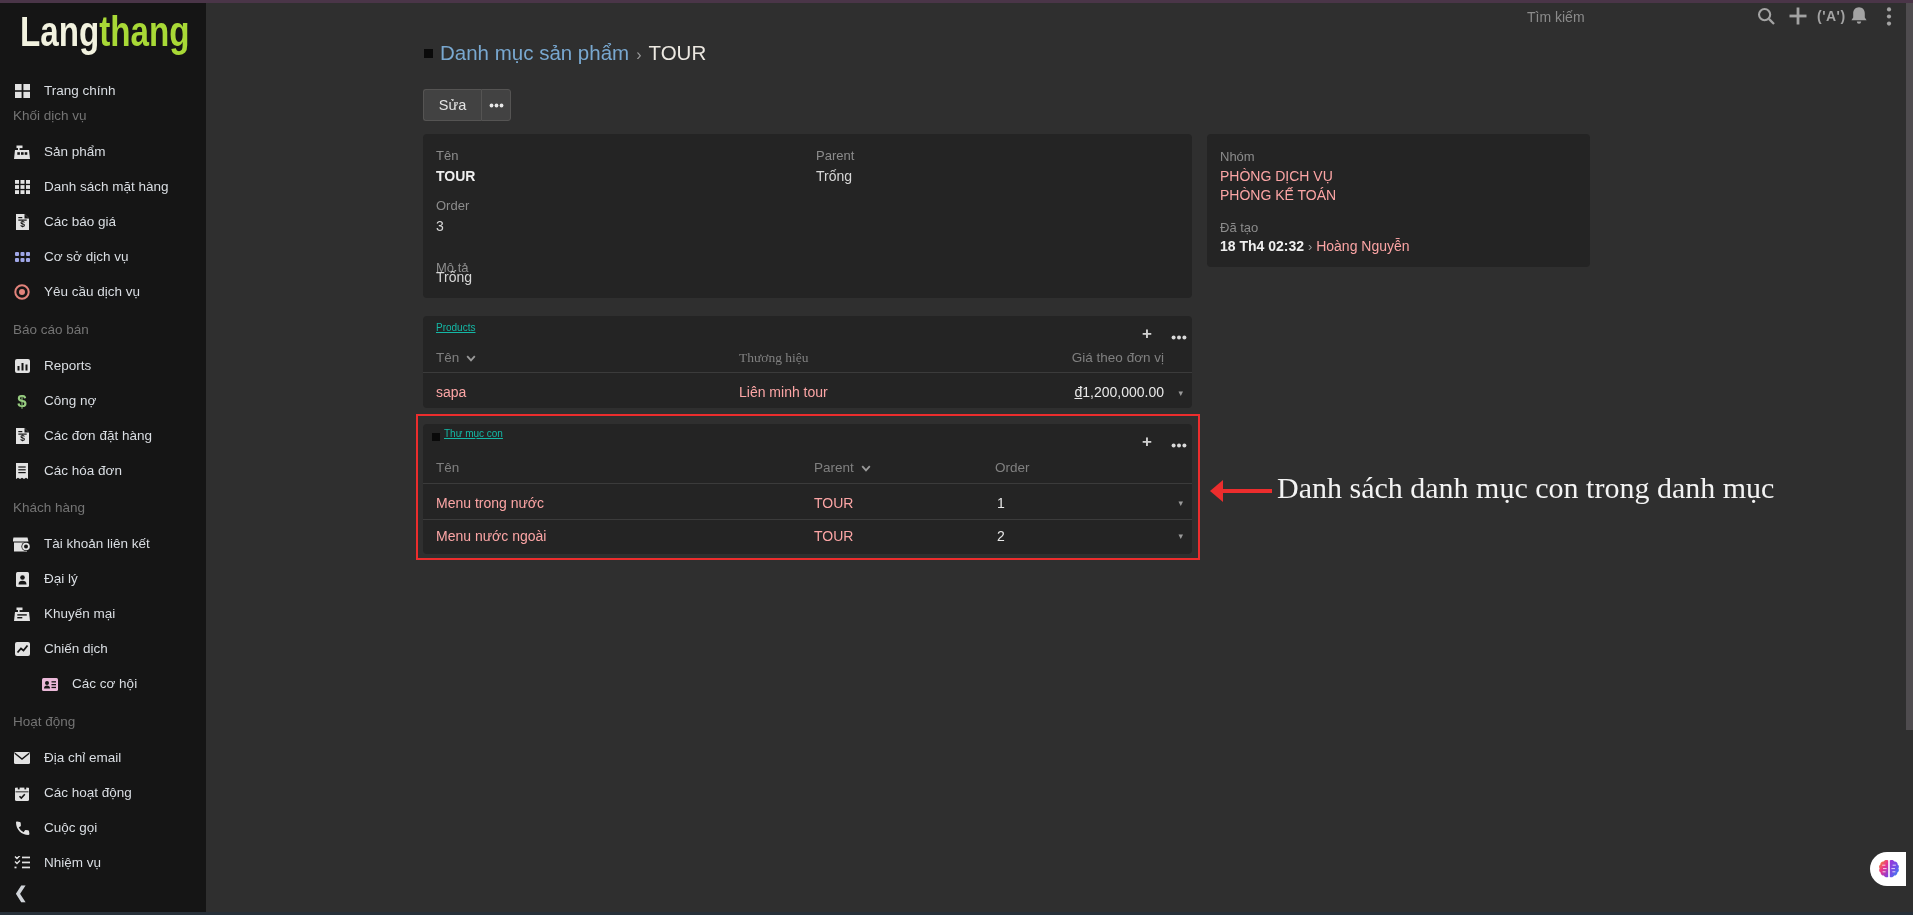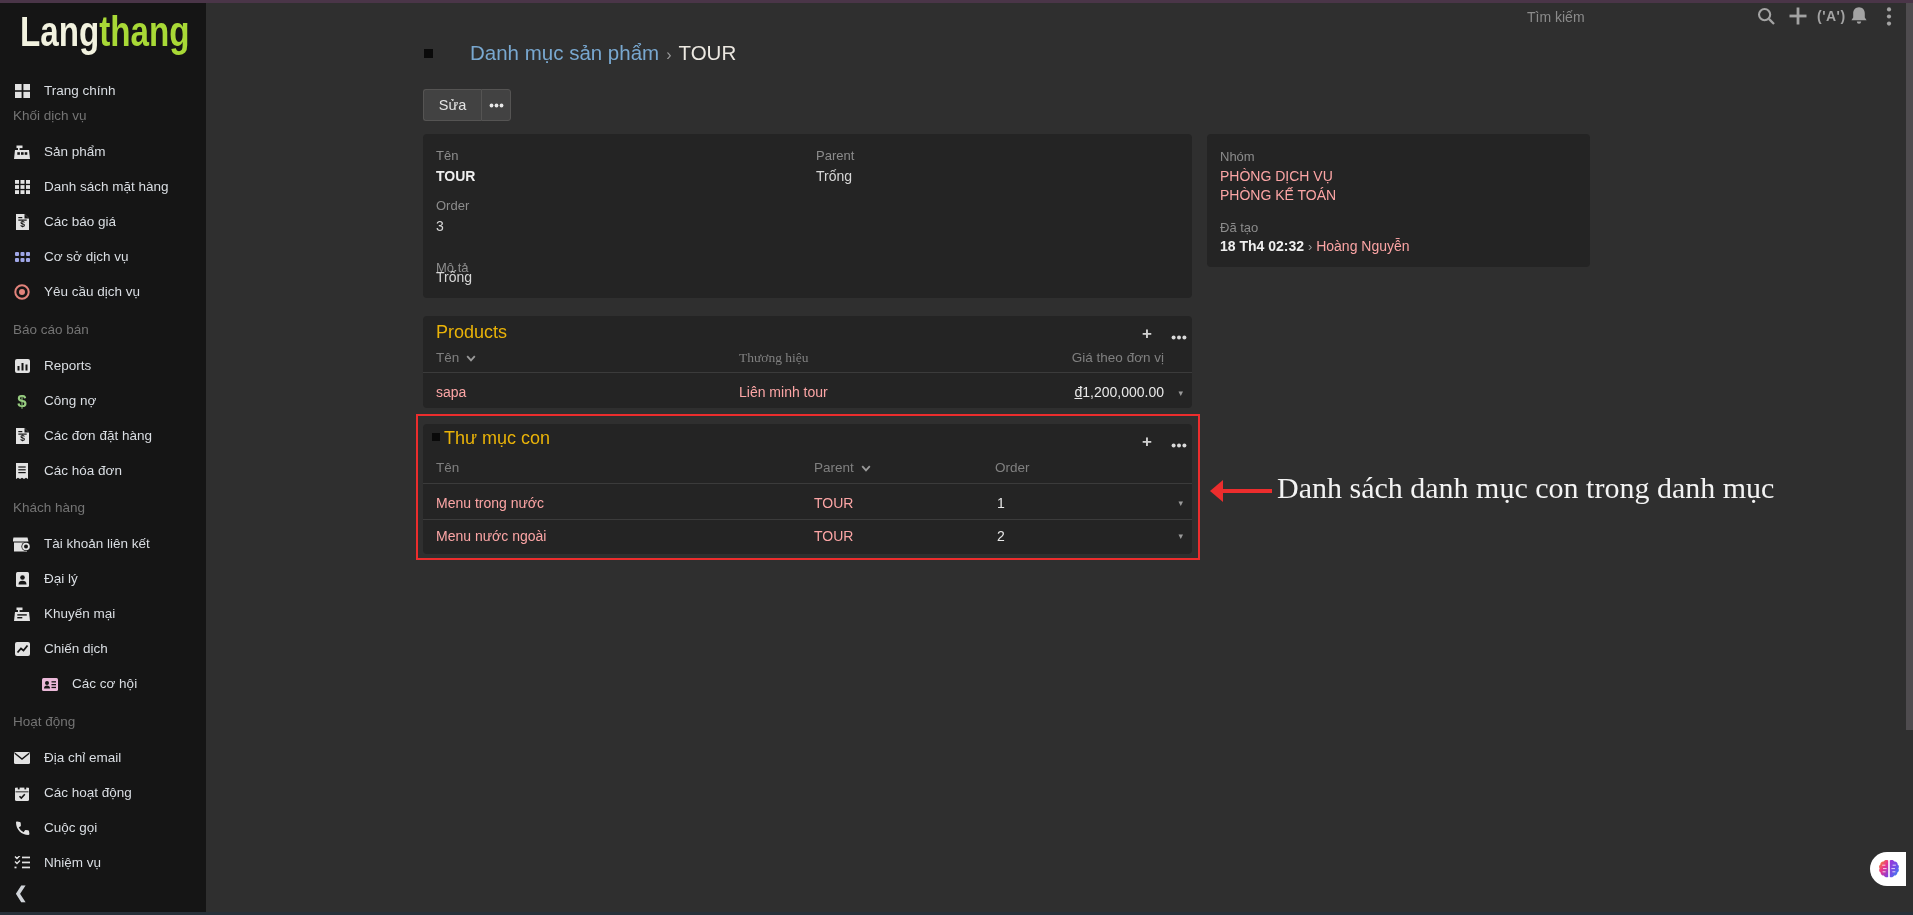--- a/index.html
+++ b/index.html
@@ -15,37 +15,37 @@
 .mi .tx { position:absolute; left:44px; top:1px; font-size:13.5px; color:#dadee3; white-space:nowrap; }
 .sec { position:absolute; left:13px; font-size:13.5px; color:#747474; white-space:nowrap; }
 .collapse { position:absolute; left:14px; bottom:10px; color:#cfd3d8; font-size:16px; font-weight:bold; }
 
 .search-ph { position:absolute; left:1527px; top:9px; font-size:14px; color:#8b8b8b; z-index:5; }
 .hic { position:absolute; top:5px; color:#9b9b9b; z-index:5; }
 
 .bc { position:absolute; top:44px; left:423px; z-index:2; }
 .bc-sq { position:absolute; left:1px; top:5px; width:9px; height:9px; background:#0a0a0a; }
 .bc-t { position:absolute; left:17px; top:-3px; font-size:20.5px; white-space:nowrap; }
-.bc-t a { color:#79a8d0; text-decoration:none;margin-left:30px; }
+.bc-t a { color:#79a8d0; text-decoration:none; }
 .bc-t .sep { color:#9a9a9a; font-size:16px; padding:0 7px; }
 .bc-t .cur { color:#ece8e1; }
 .btn-group { position:absolute; top:89px; left:423px; height:32px; display:flex; z-index:2; }
 .btn { background:#424242; border:1px solid #555453; color:#e4e4e4; font-size:14.5px; height:32px; display:flex; align-items:center; justify-content:center; font-family:"Liberation Sans", sans-serif; }
 .btn.main { width:58px; border-radius:3px 0 0 3px; border-right:none; }
 .btn.dd { width:30px; border-radius:0 3px 3px 0; font-size:10px; letter-spacing:1px; }
 .panel { position:absolute; background:#242424; border-radius:4px; z-index:2;text-align:center; }
 .p1 { left:423px; top:134px; width:769px; height:164px; }
 .pside { left:1207px; top:134px; width:383px; height:133px; }
 .p2 { left:423px; top:316px; width:769px; height:92px; }
 .p3 { left:423px; top:424px; width:769px; height:130px; }
 .lbl { position:absolute; font-size:13px; color:#8c8c8c; white-space:nowrap; }
 .val { position:absolute; font-size:14px; color:#d7d7d7; white-space:nowrap; }
 .val b { color:#efefef; }
 .link { color:#fca5a5; text-decoration:none; }
-.ptitle { position:absolute; font-size:18px; color:#eab308; white-space:nowrap; }
+.ptitle { position:absolute; font-size:10px; color:#14b8a6; white-space:nowrap;text-decoration:underline; }
 .pplus { position:absolute; color:#d0d0d0; font-size:17px; font-weight:bold; }
 .pdots { position:absolute; color:#d0d0d0; font-size:11px; letter-spacing:0.5px; font-weight:bold; }
 .th { position:absolute; font-size:13.5px; color:#808080; white-space:nowrap; }
 .td { position:absolute; font-size:14px; white-space:nowrap; }
 .rowline { position:absolute; left:0; width:769px; height:1px; background:#3b3b3b; }
 .caret { position:absolute; color:#9a9a9a; font-size:9px; }
 
 .redrect { position:absolute; left:416px; top:414px; width:784px; height:146px; border:2px solid #ec2d2d; z-index:3; }
 .arrow-line { position:absolute; left:1221px; top:489px; width:51px; height:4px; background:#ec2d2d; z-index:3; }
 .arrow-head { position:absolute; left:1210px; top:480px; width:0; height:0; border-top:11px solid transparent; border-bottom:11px solid transparent; border-right:13px solid #ec2d2d; z-index:3; }

